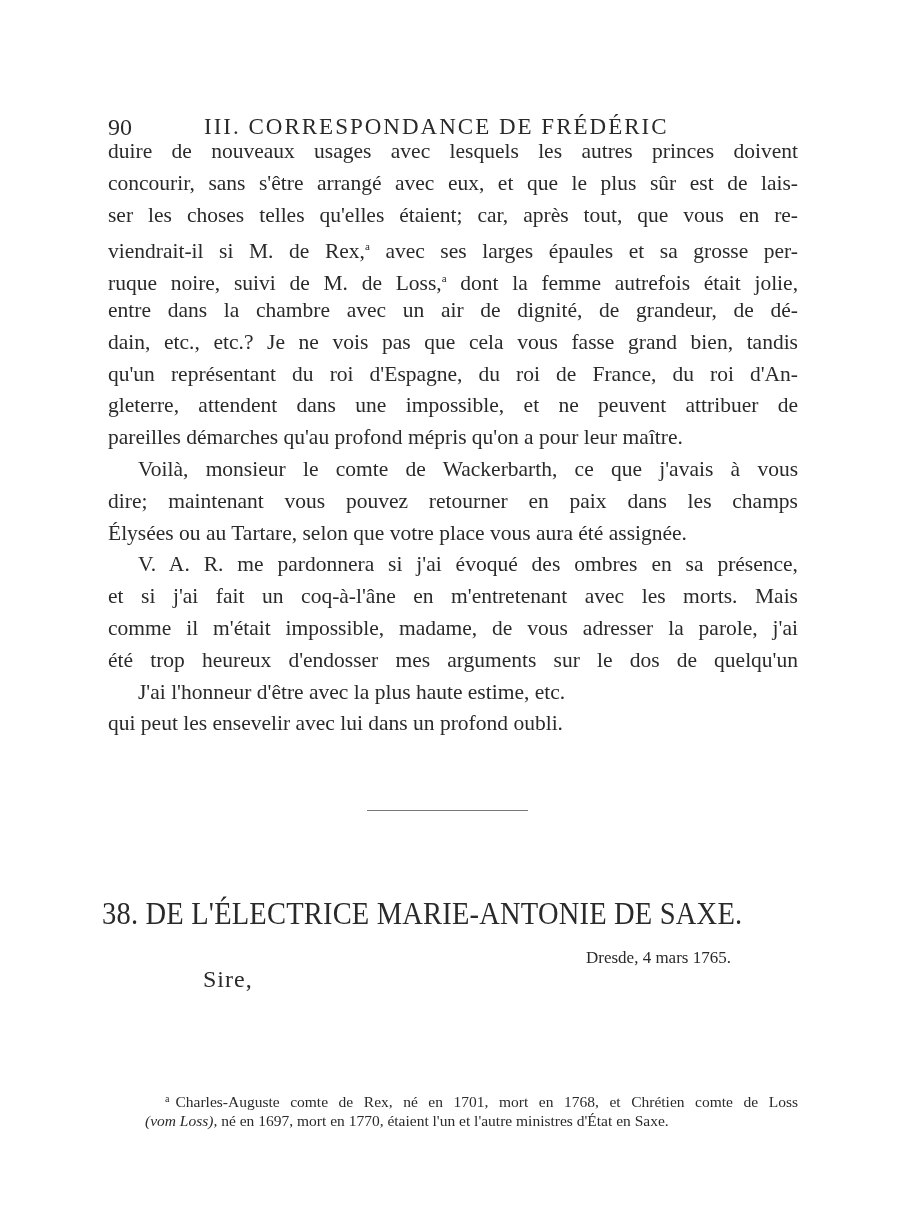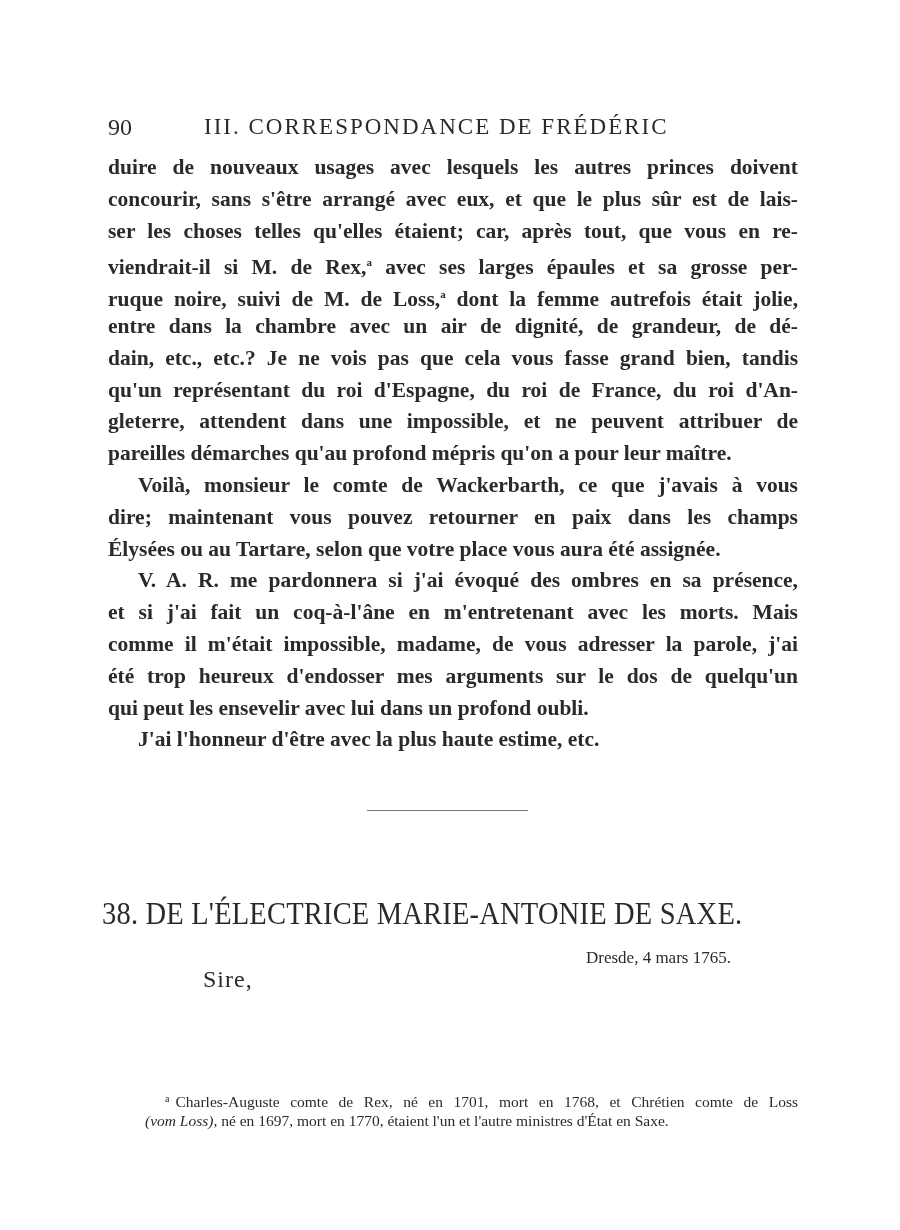--- a/index.html
+++ b/index.html
@@ -2,22 +2,22 @@
 <html><head>
 <meta charset="utf-8">
 <style>
   html, body { margin: 0; padding: 0; background: #ffffff; }
   body { width: 900px; height: 1230px; position: relative; overflow: hidden;
          font-family: "Liberation Serif", "DejaVu Serif", serif; color: #2a2a2a; }
   .page { position: absolute; left: 0; top: 0; width: 900px; height: 1230px; }
   .running-head { position: absolute; top: 108px; left: 108px; width: 690px; height: 34px; }
   .page-number { position: absolute; left: 0; top: 6px; font-size: 24px; }
   .running-title { position: absolute; left: 96px; top: 0; font-size: 23px; letter-spacing: 2px; margin-top: 6px; }
-  .body-text { position: absolute; left: 108px; top: 152px; width: 690px;
-               font-size: 21.5px; line-height: 31.8px; text-align: justify; font-weight: bold; }
+  .body-text { position: absolute; left: 108px; top: 136px; width: 690px;
+               font-size: 21.5px; line-height: 31.8px; text-align: justify; }
   .line { display: block; height: 31.8px; white-space: nowrap; text-align-last: justify; text-align: justify; }
   .line.last { text-align-last: left; }
   .indent { padding-left: 30px; }
   sup.fn { font-size: 11px; vertical-align: 8px; }
   .separator { position: absolute; left: 367px; top: 810px; width: 161px; height: 1px; background: #777; }
   .section-heading { position: absolute; left: 102px; top: 896px; width: 700px;
                      font-size: 31px; letter-spacing: 0.2px; white-space: nowrap;
                      font-family: "Liberation Serif", "DejaVu Serif", serif; transform: scaleX(0.92); transform-origin: left; }
   .dateline { position: absolute; left: 586px; top: 948px; font-size: 17px; }
   .salutation { position: absolute; left: 203px; top: 966px; font-size: 24px; letter-spacing: 1px; }
@@ -49,22 +49,22 @@
     <span class="line">qu'un représentant du roi d'Espagne, du roi de France, du roi d'An-</span>
     <span class="line">gleterre, attendent dans une impossible, et ne peuvent attribuer de</span>
     <span class="line last">pareilles démarches qu'au profond mépris qu'on a pour leur maître.</span>
     <span class="line indent">Voilà, monsieur le comte de Wackerbarth, ce que j'avais à vous</span>
     <span class="line">dire; maintenant vous pouvez retourner en paix dans les champs</span>
     <span class="line last">Élysées ou au Tartare, selon que votre place vous aura été assignée.</span>
     <span class="line indent">V. A. R. me pardonnera si j'ai évoqué des ombres en sa présence,</span>
     <span class="line">et si j'ai fait un coq-à-l'âne en m'entretenant avec les morts. Mais</span>
     <span class="line">comme il m'était impossible, madame, de vous adresser la parole, j'ai</span>
     <span class="line">été trop heureux d'endosser mes arguments sur le dos de quelqu'un</span>
+    <span class="line last indent">J'ai l'honneur d'être avec la plus haute estime, etc.</span>
     <span class="line last">qui peut les ensevelir avec lui dans un profond oubli.</span>
-    <span class="line last indent">J'ai l'honneur d'être avec la plus haute estime, etc.</span>
   </div>
 
   <div class="separator"></div>
 
   <div class="section-heading">38. DE L'ÉLECTRICE MARIE-ANTONIE DE SAXE.</div>
   <div class="dateline">Dresde, 4 mars 1765.</div>
   <div class="salutation">Sire,</div>
 
 
   <div class="footnotes">

